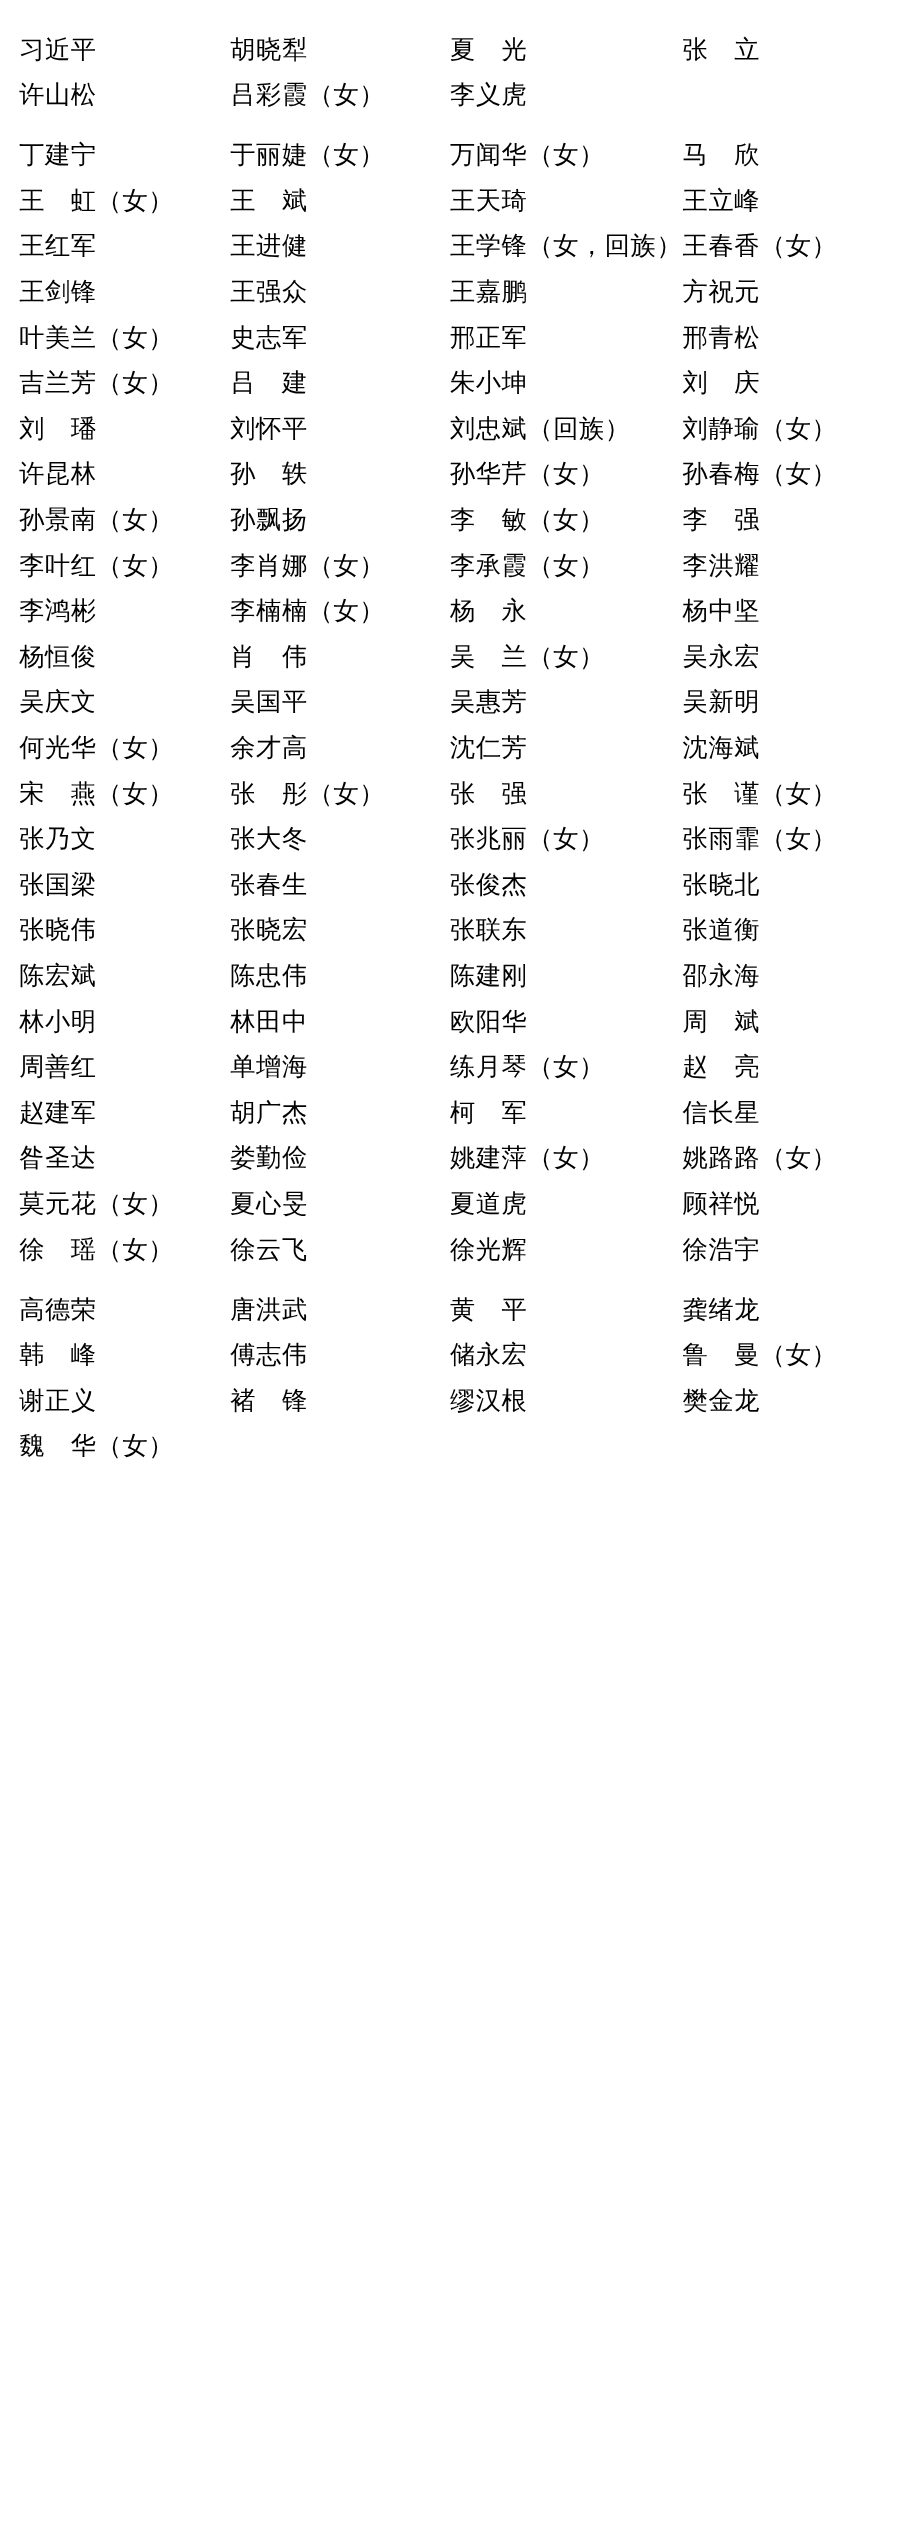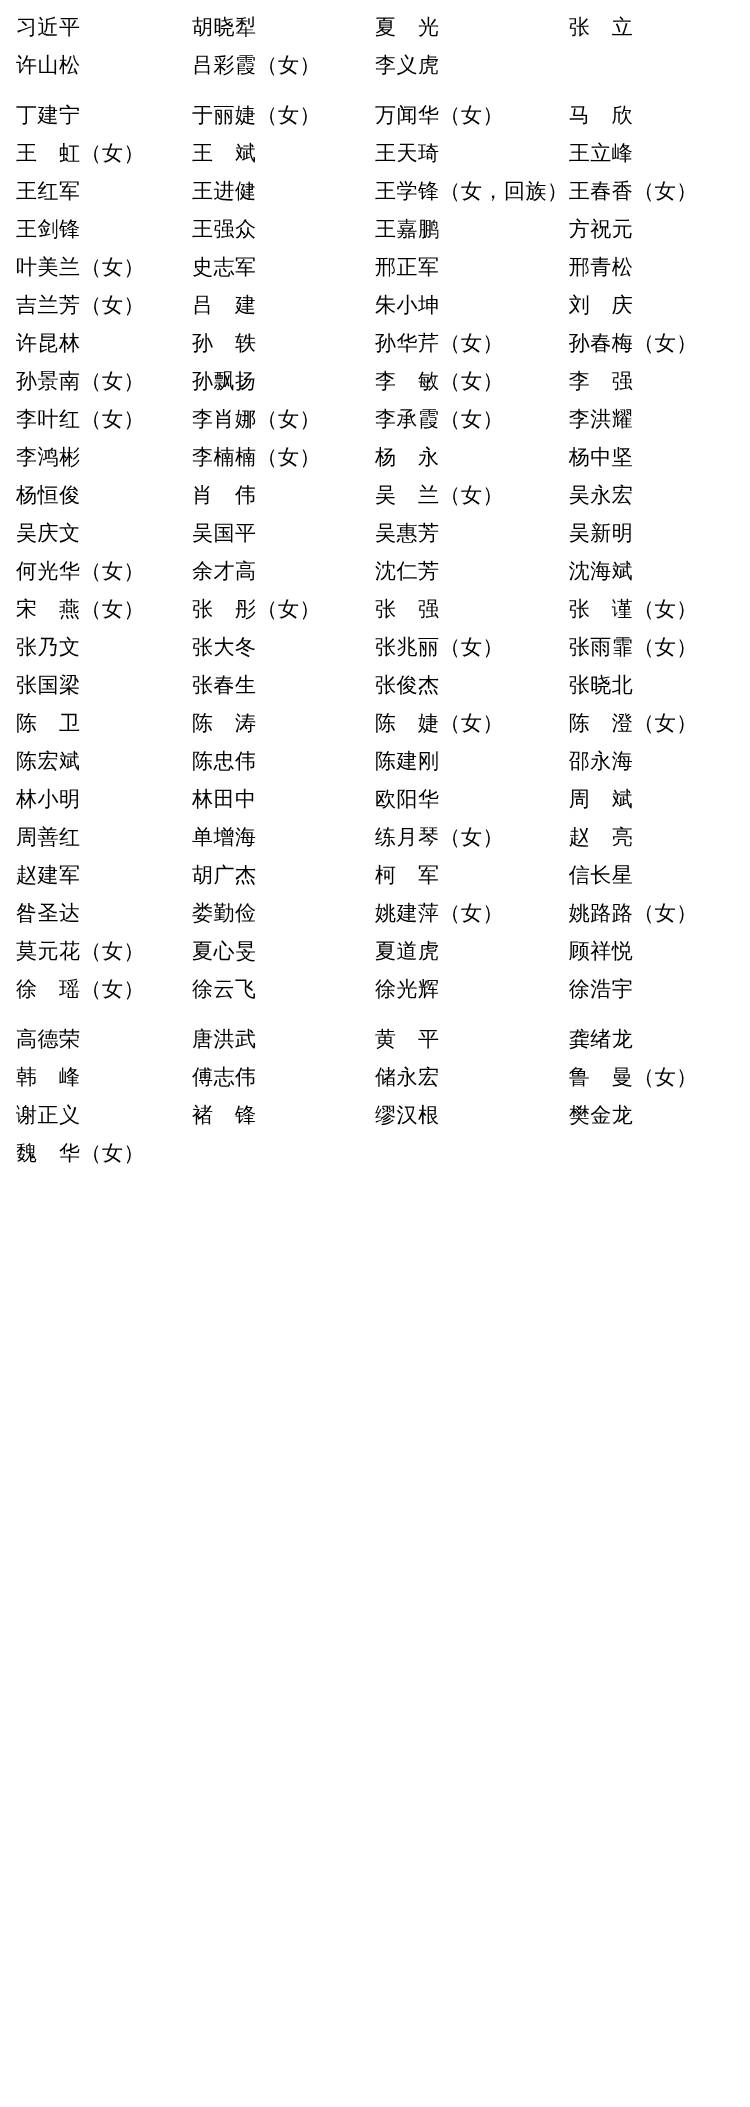--- a/index.html
+++ b/index.html
@@ -9,21 +9,21 @@
   }
   body {
     width: 750px;
     font-family: "DejaVu Sans", "Liberation Serif", serif;
     color: #000000;
   }
   .page {
     width: 750px;
     min-height: 2107px;
     box-sizing: border-box;
-    padding: 8px 16px 10px 16px;
+    padding: 22px 16px 10px 16px;
     background: #ffffff;
   }
   .name-table {
     width: 100%;
     border-collapse: collapse;
     table-layout: fixed;
   }
   .name-table td {
     padding: 0;
     height: 38px;
@@ -97,20 +97,26 @@
           <td class="col2">邢正军</td>
           <td class="col3">邢青松</td>
         </tr>
         <tr>
           <td class="col0">吉兰芳（女）</td>
           <td class="col1">吕　建</td>
           <td class="col2">朱小坤</td>
           <td class="col3">刘　庆</td>
         </tr>
         <tr>
+          <td class="col0">刘　璠</td>
+          <td class="col1">刘怀平</td>
+          <td class="col2">刘忠斌（回族）</td>
+          <td class="col3">刘静瑜（女）</td>
+        </tr>
+        <tr>
           <td class="col0">许昆林</td>
           <td class="col1">孙　轶</td>
           <td class="col2">孙华芹（女）</td>
           <td class="col3">孙春梅（女）</td>
         </tr>
         <tr>
           <td class="col0">孙景南（女）</td>
           <td class="col1">孙飘扬</td>
           <td class="col2">李　敏（女）</td>
           <td class="col3">李　强</td>
@@ -157,24 +163,24 @@
           <td class="col2">张兆丽（女）</td>
           <td class="col3">张雨霏（女）</td>
         </tr>
         <tr>
           <td class="col0">张国梁</td>
           <td class="col1">张春生</td>
           <td class="col2">张俊杰</td>
           <td class="col3">张晓北</td>
         </tr>
         <tr>
-          <td class="col0">陈　卫</td>
-          <td class="col1">陈　涛</td>
-          <td class="col2">陈　婕（女）</td>
-          <td class="col3">陈　澄（女）</td>
+          <td class="col0">张晓伟</td>
+          <td class="col1">张晓宏</td>
+          <td class="col2">张联东</td>
+          <td class="col3">张道衡</td>
         </tr>
         <tr>
           <td class="col0">陈宏斌</td>
           <td class="col1">陈忠伟</td>
           <td class="col2">陈建刚</td>
           <td class="col3">邵永海</td>
         </tr>
         <tr>
           <td class="col0">林小明</td>
           <td class="col1">林田中</td>

